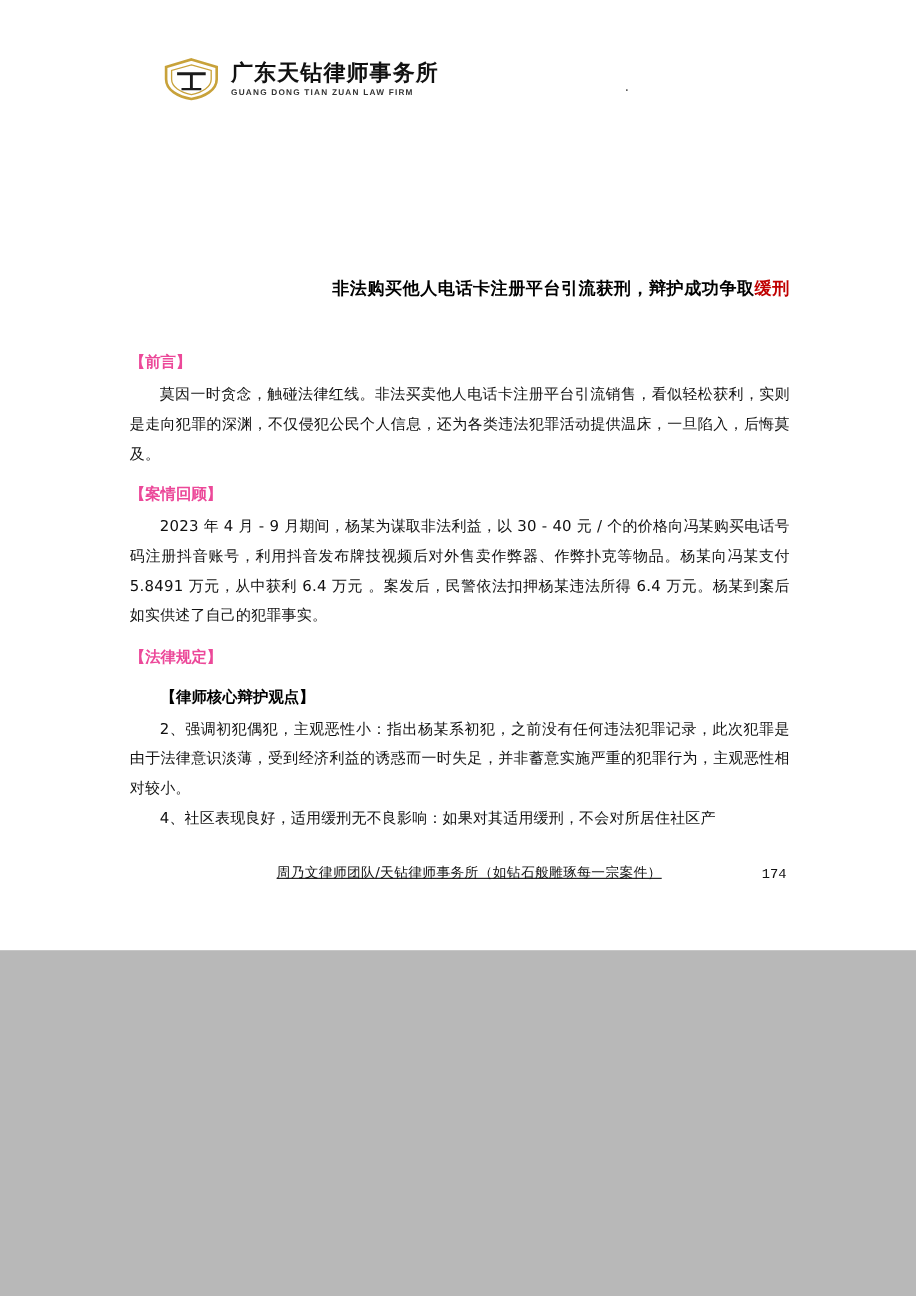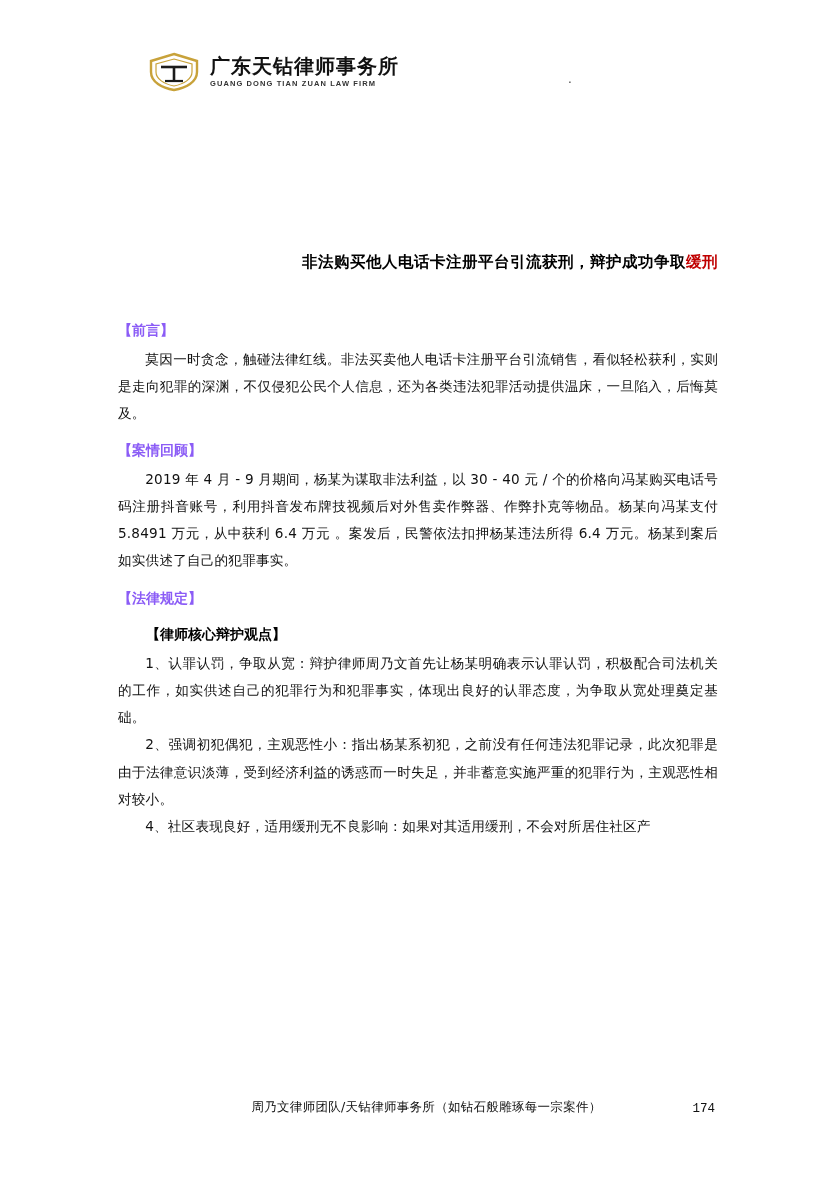--- a/index.html
+++ b/index.html
@@ -6,21 +6,21 @@
     margin: 0;
     padding: 0;
     background: #b8b8b8;
   }
   body {
     font-family: "DejaVu Sans", "Liberation Sans", sans-serif;
   }
   .page {
     position: relative;
     width: 833px;
-    height: 1178px;
+    height: 864px;
     margin: 0 auto;
     background: #ffffff;
     overflow: hidden;
     box-sizing: border-box;
   }
 
   
   .letterhead {
     position: absolute;
     top: 52px;
@@ -83,21 +83,21 @@
     line-height: 1.6;
     margin-bottom: 42px;
   }
   .doc-title .hl {
     color: #c00000;
   }
 
   .section-head {
     font-size: 14px;
     font-weight: 700;
-    color: #8b5cf6;
+    color: #ec4899;
     line-height: 1.9;
     margin: 10px 0 2px 0;
   }
   .section-head.plain {
     color: #000000;
     font-weight: 700;
     text-indent: 2em;
   }
   p.para {
     font-size: 13.6px;
@@ -118,20 +118,21 @@
     display: flex;
     align-items: flex-end;
   }
   .footer-center {
     flex: 1 1 auto;
     text-align: center;
     font-size: 12.5px;
     color: #111111;
     letter-spacing: 0.3px;
     padding-left: 60px;
+    text-decoration: underline;
   }
   .footer-page {
     flex: 0 0 auto;
     font-size: 12.5px;
     color: #111111;
     width: 40px;
     text-align: right;
     font-family: Liberation Mono, monospace;
   }
 </style>
@@ -160,26 +161,25 @@
   <div class="doc">
 
     <h1 class="doc-title">
       <span>非法购买他人电话卡注册平台引流获刑，辩护成功争取</span><span class="hl">缓刑</span>
     </h1>
 
     <div class="section-head">【前言】</div>
     <p class="para">莫因一时贪念，触碰法律红线。非法买卖他人电话卡注册平台引流销售，看似轻松获利，实则是走向犯罪的深渊，不仅侵犯公民个人信息，还为各类违法犯罪活动提供温床，一旦陷入，后悔莫及。</p>
 
     <div class="section-head">【案情回顾】</div>
-    <p class="para">2019 年 4 月 - 9 月期间，杨某为谋取非法利益，以 30 - 40 元 / 个的价格向冯某购买电话号码注册抖音账号，利用抖音发布牌技视频后对外售卖作弊器、作弊扑克等物品。杨某向冯某支付 5.8491 万元，从中获利 6.4 万元 。案发后，民警依法扣押杨某违法所得 6.4 万元。杨某到案后如实供述了自己的犯罪事实。</p>
+    <p class="para">2023 年 4 月 - 9 月期间，杨某为谋取非法利益，以 30 - 40 元 / 个的价格向冯某购买电话号码注册抖音账号，利用抖音发布牌技视频后对外售卖作弊器、作弊扑克等物品。杨某向冯某支付 5.8491 万元，从中获利 6.4 万元 。案发后，民警依法扣押杨某违法所得 6.4 万元。杨某到案后如实供述了自己的犯罪事实。</p>
 
     <div class="section-head">【法律规定】</div>
 
     <div class="section-head plain">【律师核心辩护观点】</div>
-    <p class="para">1、认罪认罚，争取从宽：辩护律师周乃文首先让杨某明确表示认罪认罚，积极配合司法机关的工作，如实供述自己的犯罪行为和犯罪事实，体现出良好的认罪态度，为争取从宽处理奠定基础。</p>
     <p class="para">2、强调初犯偶犯，主观恶性小：指出杨某系初犯，之前没有任何违法犯罪记录，此次犯罪是由于法律意识淡薄，受到经济利益的诱惑而一时失足，并非蓄意实施严重的犯罪行为，主观恶性相对较小。</p>
     <p class="para">4、社区表现良好，适用缓刑无不良影响：如果对其适用缓刑，不会对所居住社区产</p>
   </div>
 
   <div class="footer">
     <div class="footer-center">周乃文律师团队/天钻律师事务所（如钻石般雕琢每一宗案件）</div>
     <div class="footer-page">174</div>
   </div>
 
 </div>

